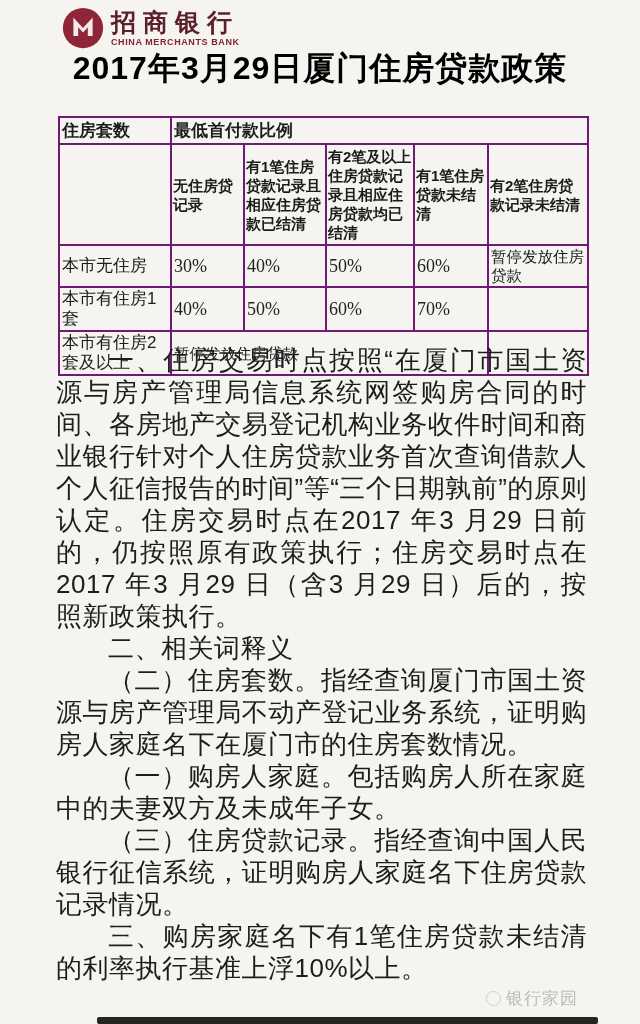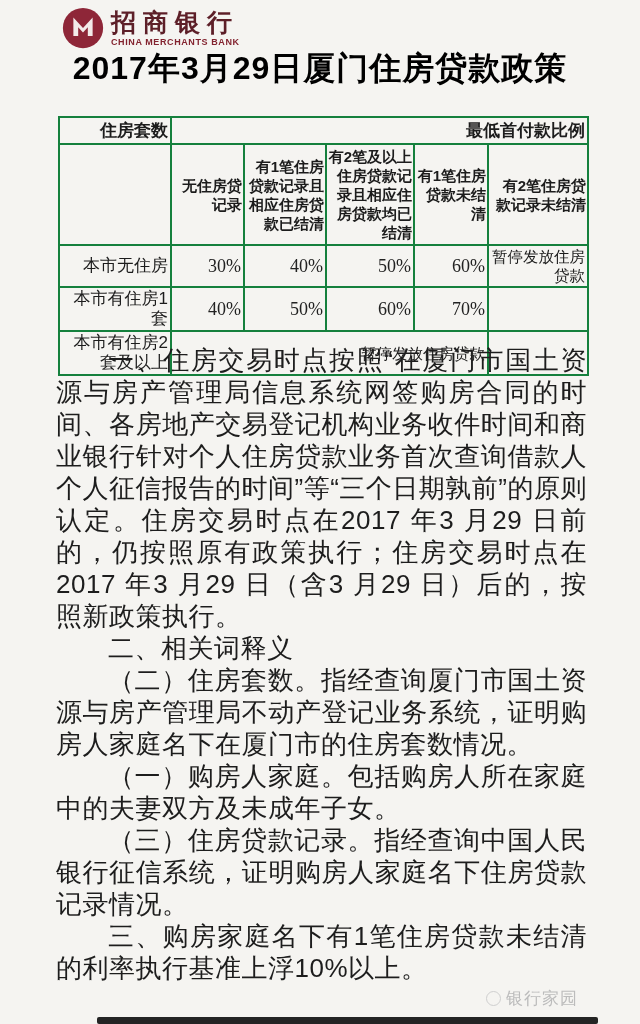--- a/index.html
+++ b/index.html
@@ -14,21 +14,21 @@
   .logo-svg { width:42px; height:42px; display:block; }
   .brand-text { padding-top:2px; }
   .brand-cn { font-size:25px; font-weight:bold; color:#5d1f28; letter-spacing:7px; line-height:26px; white-space:nowrap; }
   .brand-en { font-size:9px; font-weight:bold; color:#83232f; letter-spacing:0.6px; margin-top:2px; white-space:nowrap; }
   
   .title { position:absolute; top:47px; left:0; width:100%; margin:0; text-align:center;
            font-size:32px; font-weight:bold; color:#000000; letter-spacing:1px; }
   
   table.policy { position:absolute; left:58px; top:116px; width:529px;
                  border-collapse:collapse; table-layout:fixed; }
-  table.policy td { border:2px solid #15803d; text-align:right; vertical-align:middle;
+  table.policy td { border:2px solid #701a75; text-align:left; vertical-align:middle;
                     padding:1px 2px; overflow:hidden; }
   .hd  { font-weight:bold; font-size:17px; color:#1c1c1c; }
   .sub { font-weight:bold; font-size:15px; line-height:19px; color:#1c1c1c; padding:2px 1px !important; }
   .row-label { font-weight:normal; font-size:17px; line-height:20px; color:#1c1c1c; }
   .pct { font-family:"Liberation Serif","DejaVu Serif",serif; font-size:18px; color:#222; }
   .note-cell { font-weight:normal; font-size:15.5px; line-height:19px; color:#1c1c1c; }
   tr.r-h1 { height:27px; }
   tr.r-h2 { height:96px; }
   tr.r-1  { height:39px; }
   tr.r-2  { height:27px; }

